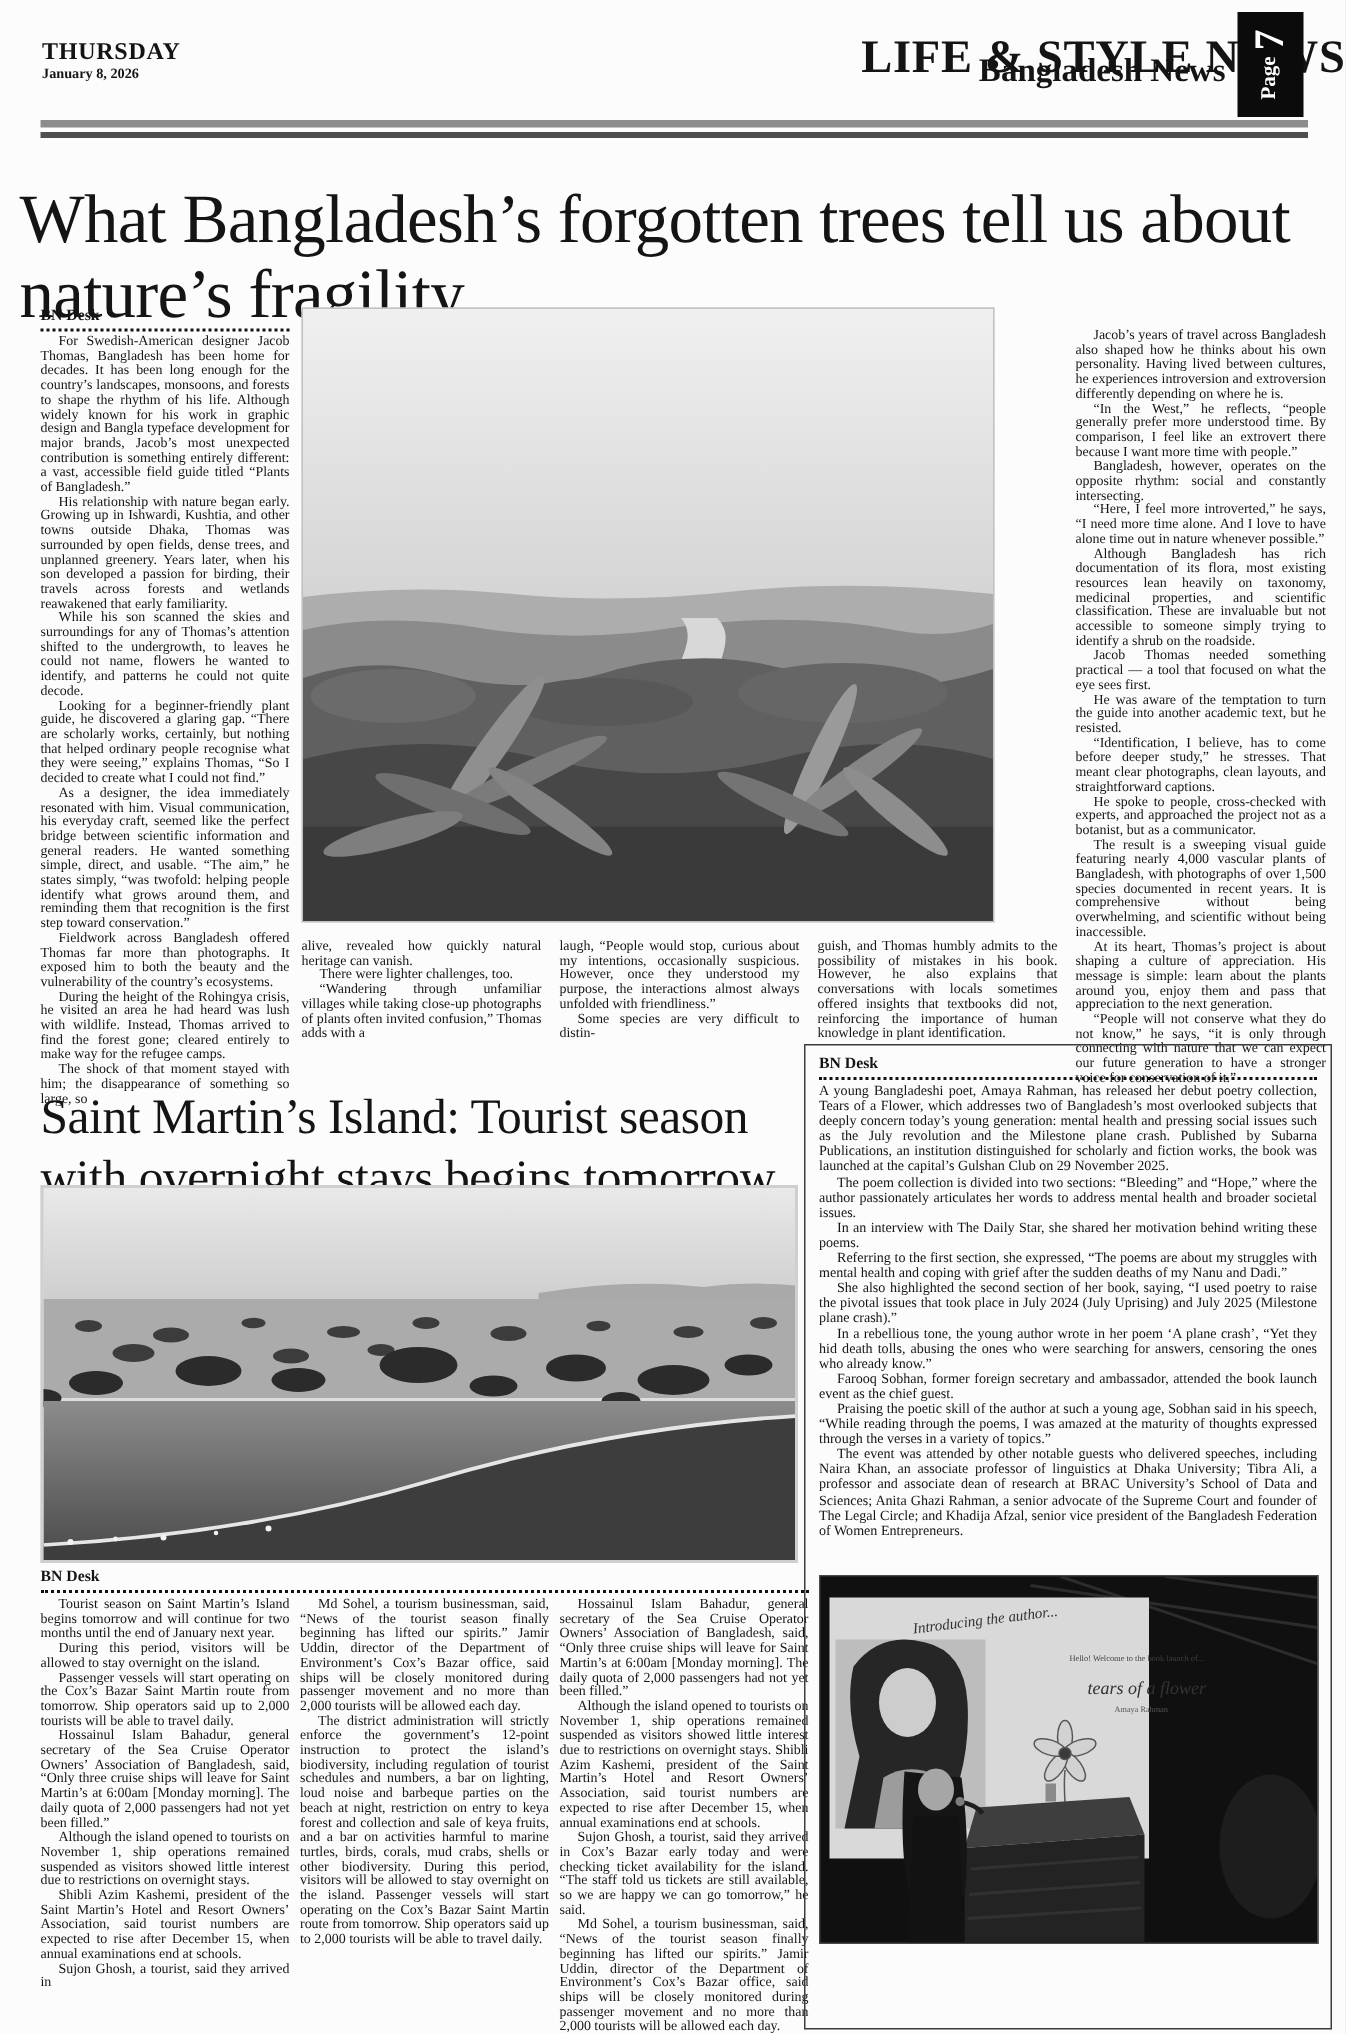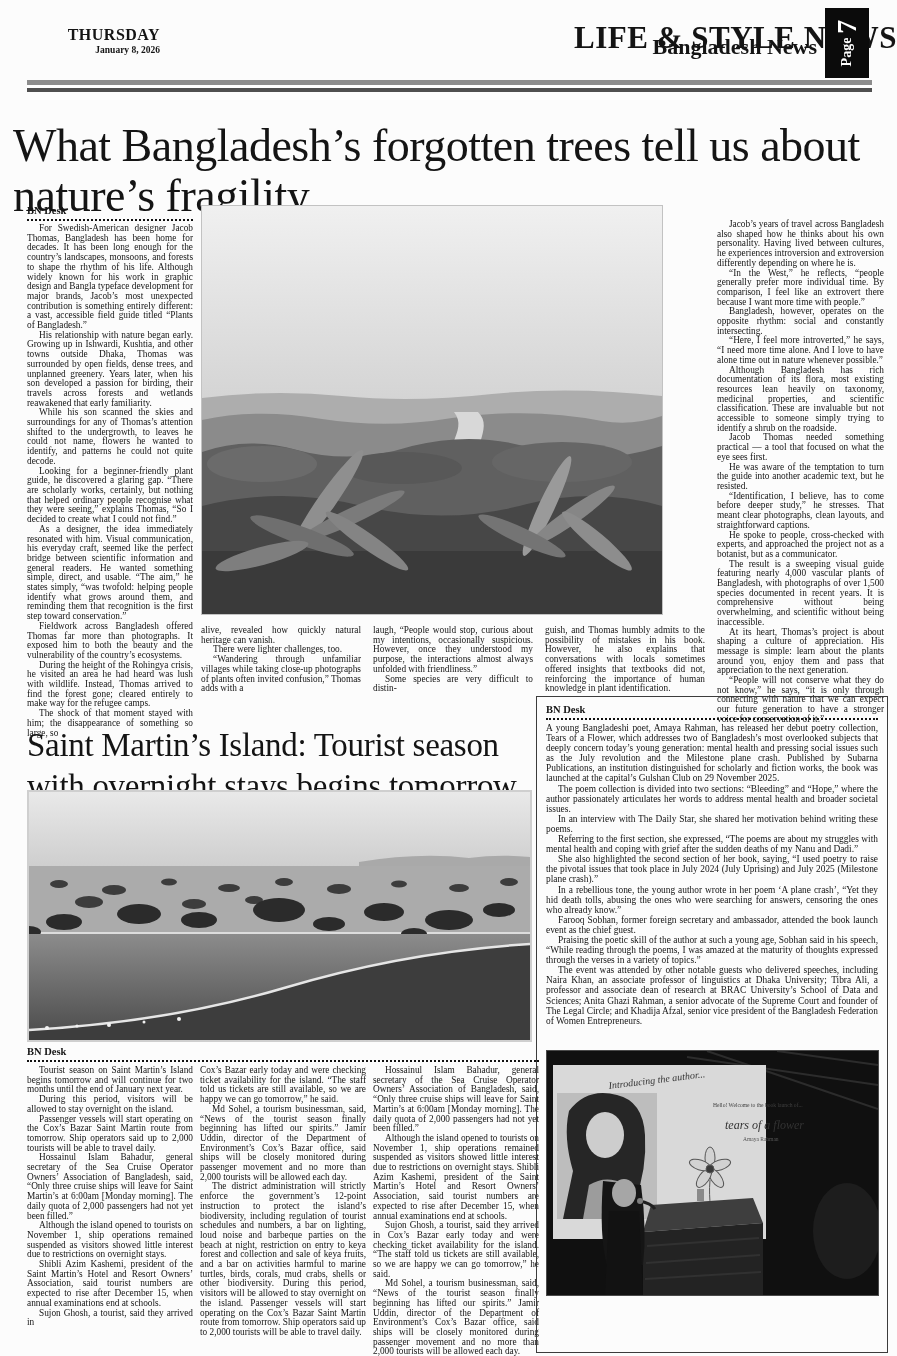--- a/index.html
+++ b/index.html
@@ -1,19 +1,19 @@
 <!DOCTYPE html>
 <html><head>
 <meta charset="utf-8">
 <style>
   html,body{margin:0;padding:0;background:#e9e9e9;}
   .page{position:relative;width:897px;height:1356px;background:#fcfcfc;margin:0 auto;
         font-family:"Liberation Serif", serif;color:#141414;overflow:hidden;}
   
-  .hdr-day{position:absolute;left:40px;top:26px;width:120px;text-align:right;}
+  .hdr-day{position:absolute;left:28px;top:26px;width:120px;text-align:left;}
   .hdr-day .day{font-weight:bold;font-size:16px;letter-spacing:.5px;}
   .hdr-day .date{font-weight:bold;font-size:9.5px;margin-top:1px;}
   .masthead{position:absolute;left:0;right:0;top:20px;text-align:right;
             font-size:31px;font-weight:bold;letter-spacing:.5px;}
   .brand{position:absolute;right:80px;top:34px;font-size:22px;font-weight:bold;}
   .pagebox{position:absolute;right:28px;top:8px;width:44px;height:70px;background:#0b0b0b;}
   .pagebox-inner{position:absolute;left:-13px;top:13px;width:70px;height:44px;
                  transform:rotate(-90deg);display:flex;align-items:center;justify-content:center;
                  gap:4px;color:#fff;font-weight:bold;}
   .pagebox-inner .pg{font-size:14px;}
@@ -140,21 +140,21 @@
             <p>Some species are very difficult to distin-</p>
           </div>
         <div class="body-col">
             <p class="flush">guish, and Thomas humbly admits to the possibility of mistakes in his book. However, he also explains that conversations with locals sometimes offered insights that textbooks did not, reinforcing the importance of human knowledge in plant identification.</p>
           </div>
       </div>
     </div>
 
     <div class="a1-c5 body-col">
         <p>Jacob’s years of travel across Bangladesh also shaped how he thinks about his own personality. Having lived between cultures, he experiences introversion and extroversion differently depending on where he is.</p>
-        <p>“In the West,” he reflects, “people generally prefer more individual time. By comparison, I feel like an extrovert there because I want more time with people.”</p>
+        <p>“In the West,” he reflects, “people generally prefer more understood time. By comparison, I feel like an extrovert there because I want more time with people.”</p>
         <p>Bangladesh, however, operates on the opposite rhythm: social and constantly intersecting.</p>
         <p>“Here, I feel more introverted,” he says, “I need more time alone. And I love to have alone time out in nature whenever possible.”</p>
         <p>Although Bangladesh has rich documentation of its flora, most existing resources lean heavily on taxonomy, medicinal properties, and scientific classification. These are invaluable but not accessible to someone simply trying to identify a shrub on the roadside.</p>
         <p>Jacob Thomas needed something practical — a tool that focused on what the eye sees first.</p>
         <p>He was aware of the temptation to turn the guide into another academic text, but he resisted.</p>
         <p>“Identification, I believe, has to come before deeper study,” he stresses. That meant clear photographs, clean layouts, and straightforward captions.</p>
         <p>He spoke to people, cross-checked with experts, and approached the project not as a botanist, but as a communicator.</p>
         <p>The result is a sweeping visual guide featuring nearly 4,000 vascular plants of Bangladesh, with photographs of over 1,500 species documented in recent years. It is comprehensive without being overwhelming, and scientific without being inaccessible.</p>
         <p>At its heart, Thomas’s project is about shaping a culture of appreciation. His message is simple: learn about the plants around you, enjoy them and pass that appreciation to the next generation.</p>
         <p>“People will not conserve what they do not know,” he says, “it is only through connecting with nature that we can expect our future generation to have a stronger voice for conservation of it.”</p>
@@ -222,21 +222,20 @@
       <div class="body-col">
           <p>Tourist season on Saint Martin’s Island begins tomorrow and will continue for two months until the end of January next year.</p>
           <p>During this period, visitors will be allowed to stay overnight on the island.</p>
           <p>Passenger vessels will start operating on the Cox’s Bazar Saint Martin route from tomorrow. Ship operators said up to 2,000 tourists will be able to travel daily.</p>
           <p>Hossainul Islam Bahadur, general secretary of the Sea Cruise Operator Owners’ Association of Bangladesh, said, “Only three cruise ships will leave for Saint Martin’s at 6:00am [Monday morning]. The daily quota of 2,000 passengers had not yet been filled.”</p>
           <p>Although the island opened to tourists on November 1, ship operations remained suspended as visitors showed little interest due to restrictions on overnight stays.</p>
           <p>Shibli Azim Kashemi, president of the Saint Martin’s Hotel and Resort Owners’ Association, said tourist numbers are expected to rise after December 15, when annual examinations end at schools.</p>
           <p>Sujon Ghosh, a tourist, said they arrived in</p>
         </div>
       <div class="body-col">
-          <p class="flush">Cox’s Bazar early today and were checking ticket availability for the island. “The staff told us tickets are still available, so we are happy we can go tomorrow,” he said.</p>
           <p>Md Sohel, a tourism businessman, said, “News of the tourist season finally beginning has lifted our spirits.” Jamir Uddin, director of the Department of Environment’s Cox’s Bazar office, said ships will be closely monitored during passenger movement and no more than 2,000 tourists will be allowed each day.</p>
           <p>The district administration will strictly enforce the government’s 12-point instruction to protect the island’s biodiversity, including regulation of tourist schedules and numbers, a bar on lighting, loud noise and barbeque parties on the beach at night, restriction on entry to keya forest and collection and sale of keya fruits, and a bar on activities harmful to marine turtles, birds, corals, mud crabs, shells or other biodiversity. During this period, visitors will be allowed to stay overnight on the island. Passenger vessels will start operating on the Cox’s Bazar Saint Martin route from tomorrow. Ship operators said up to 2,000 tourists will be able to travel daily.</p>
         </div>
       <div class="body-col">
           <p>Hossainul Islam Bahadur, general secretary of the Sea Cruise Operator Owners’ Association of Bangladesh, said, “Only three cruise ships will leave for Saint Martin’s at 6:00am [Monday morning]. The daily quota of 2,000 passengers had not yet been filled.”</p>
           <p>Although the island opened to tourists on November 1, ship operations remained suspended as visitors showed little interest due to restrictions on overnight stays. Shibli Azim Kashemi, president of the Saint Martin’s Hotel and Resort Owners’ Association, said tourist numbers are expected to rise after December 15, when annual examinations end at schools.</p>
           <p>Sujon Ghosh, a tourist, said they arrived in Cox’s Bazar early today and were checking ticket availability for the island. “The staff told us tickets are still available, so we are happy we can go tomorrow,” he said.</p>
           <p>Md Sohel, a tourism businessman, said, “News of the tourist season finally beginning has lifted our spirits.” Jamir Uddin, director of the Department of Environment’s Cox’s Bazar office, said ships will be closely monitored during passenger movement and no more than 2,000 tourists will be allowed each day.</p>
         </div>
     </div>

